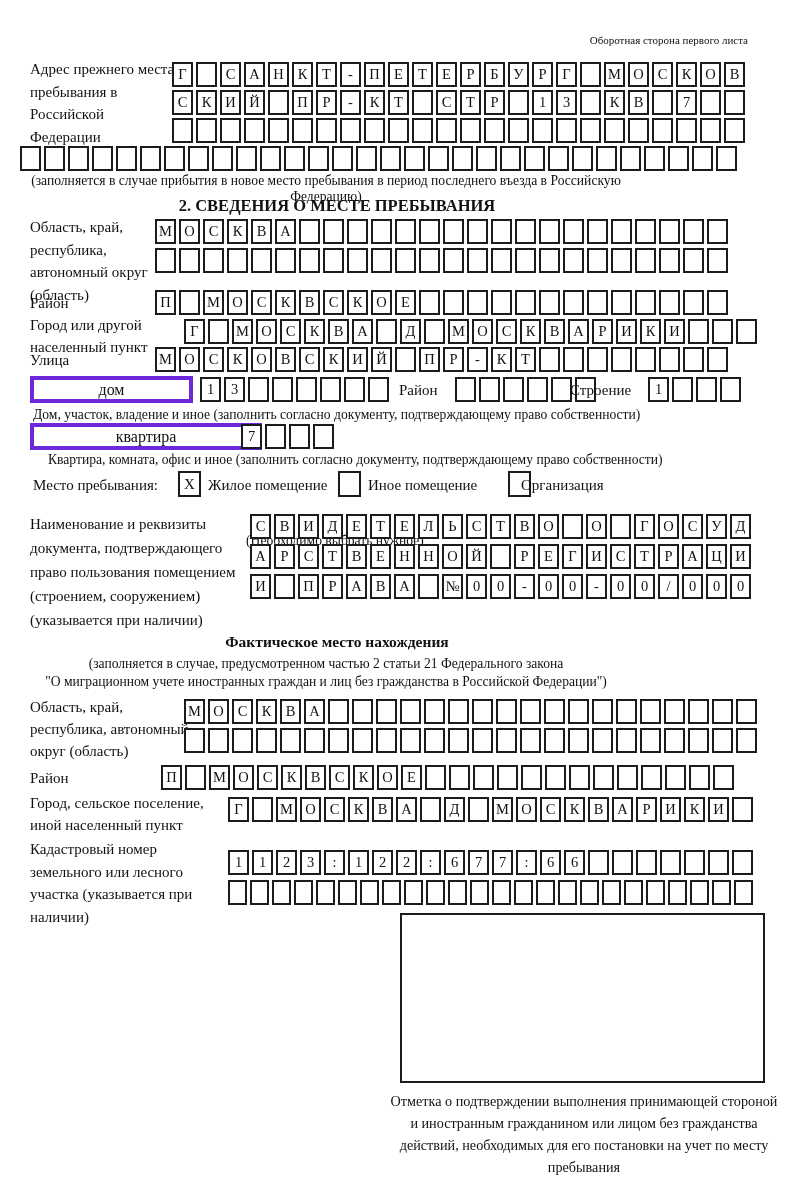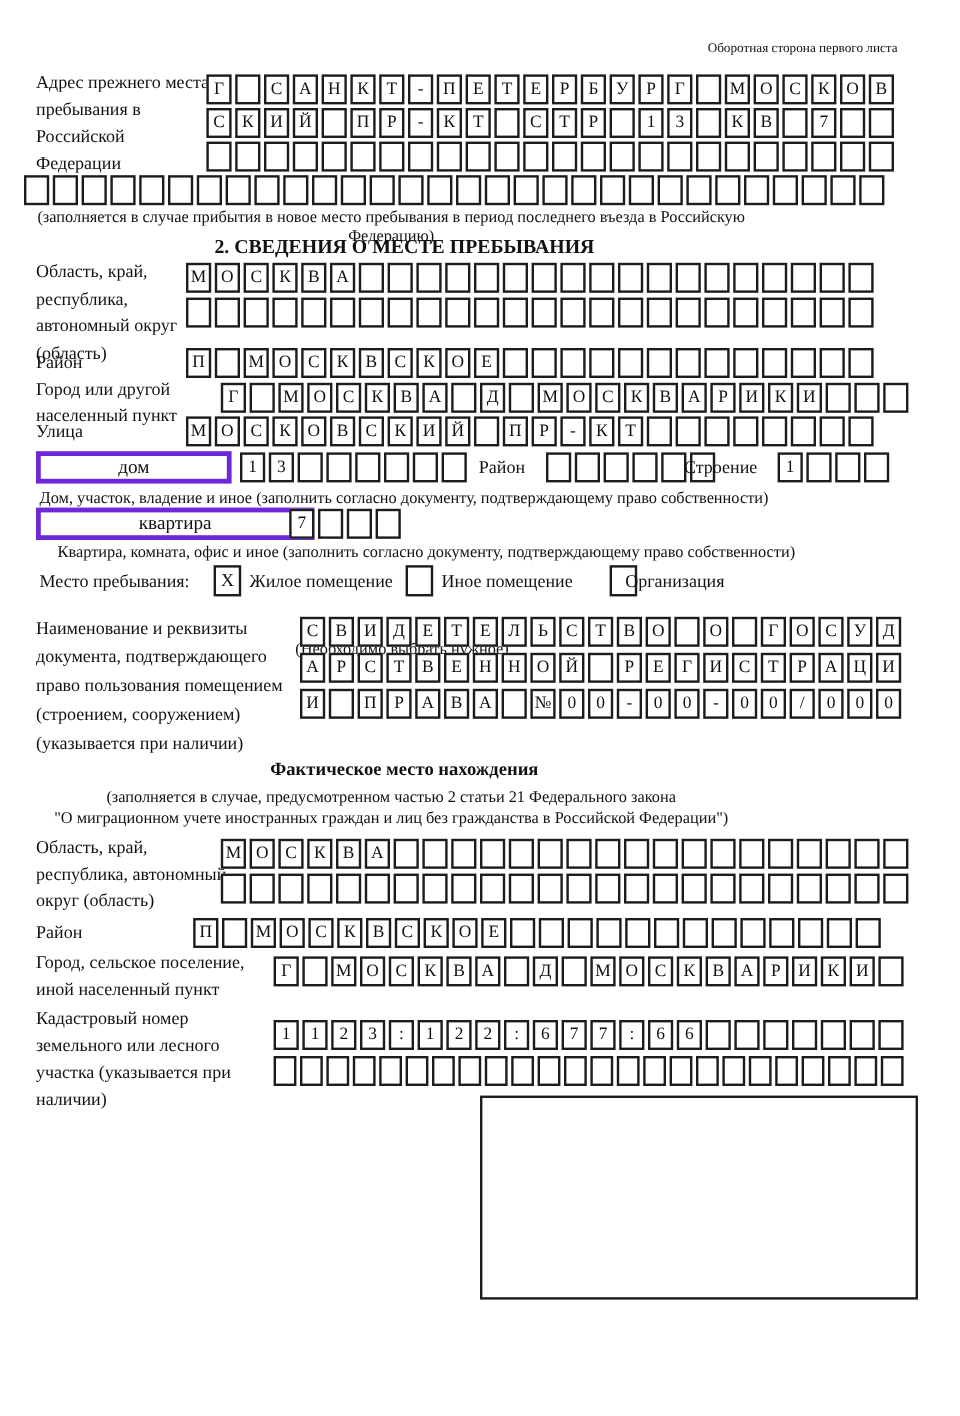--- a/index.html
+++ b/index.html
@@ -596,14 +596,15 @@
       <span class="cell"></span>
       <span class="cell"></span>
       <span class="cell"></span>
       <span class="cell"></span>
       <span class="cell"></span>
       <span class="cell"></span>
       <span class="cell"></span>
     </div>
 
   <div class="abs stampbox" style="left:400px; top:913px; width:365px; height:170px;"></div>
+  <div class="abs note" style="left:388px; top:1090px; width:392px; text-align:center; font-size:14.2px; line-height:1.55;">Отметка о подтверждении выполнения принимающей стороной и иностранным гражданином или лицом без гражданства действий, необходимых для его постановки на учет по месту пребывания</div>
 
 </div>
 
 </body></html>

